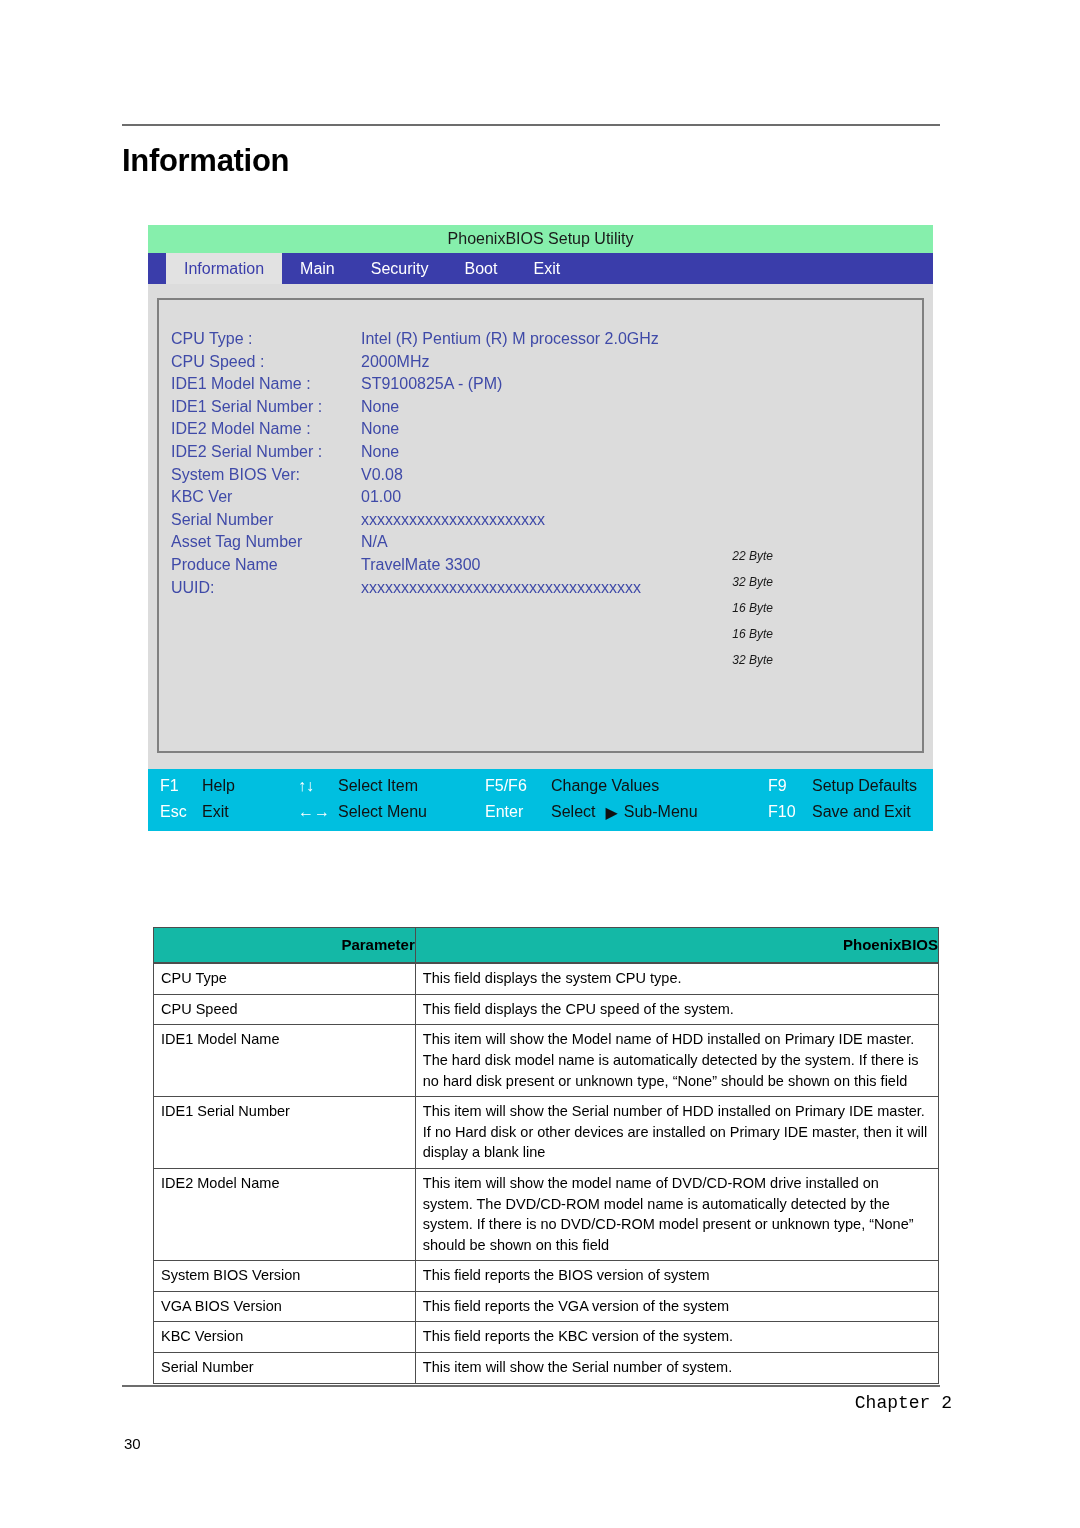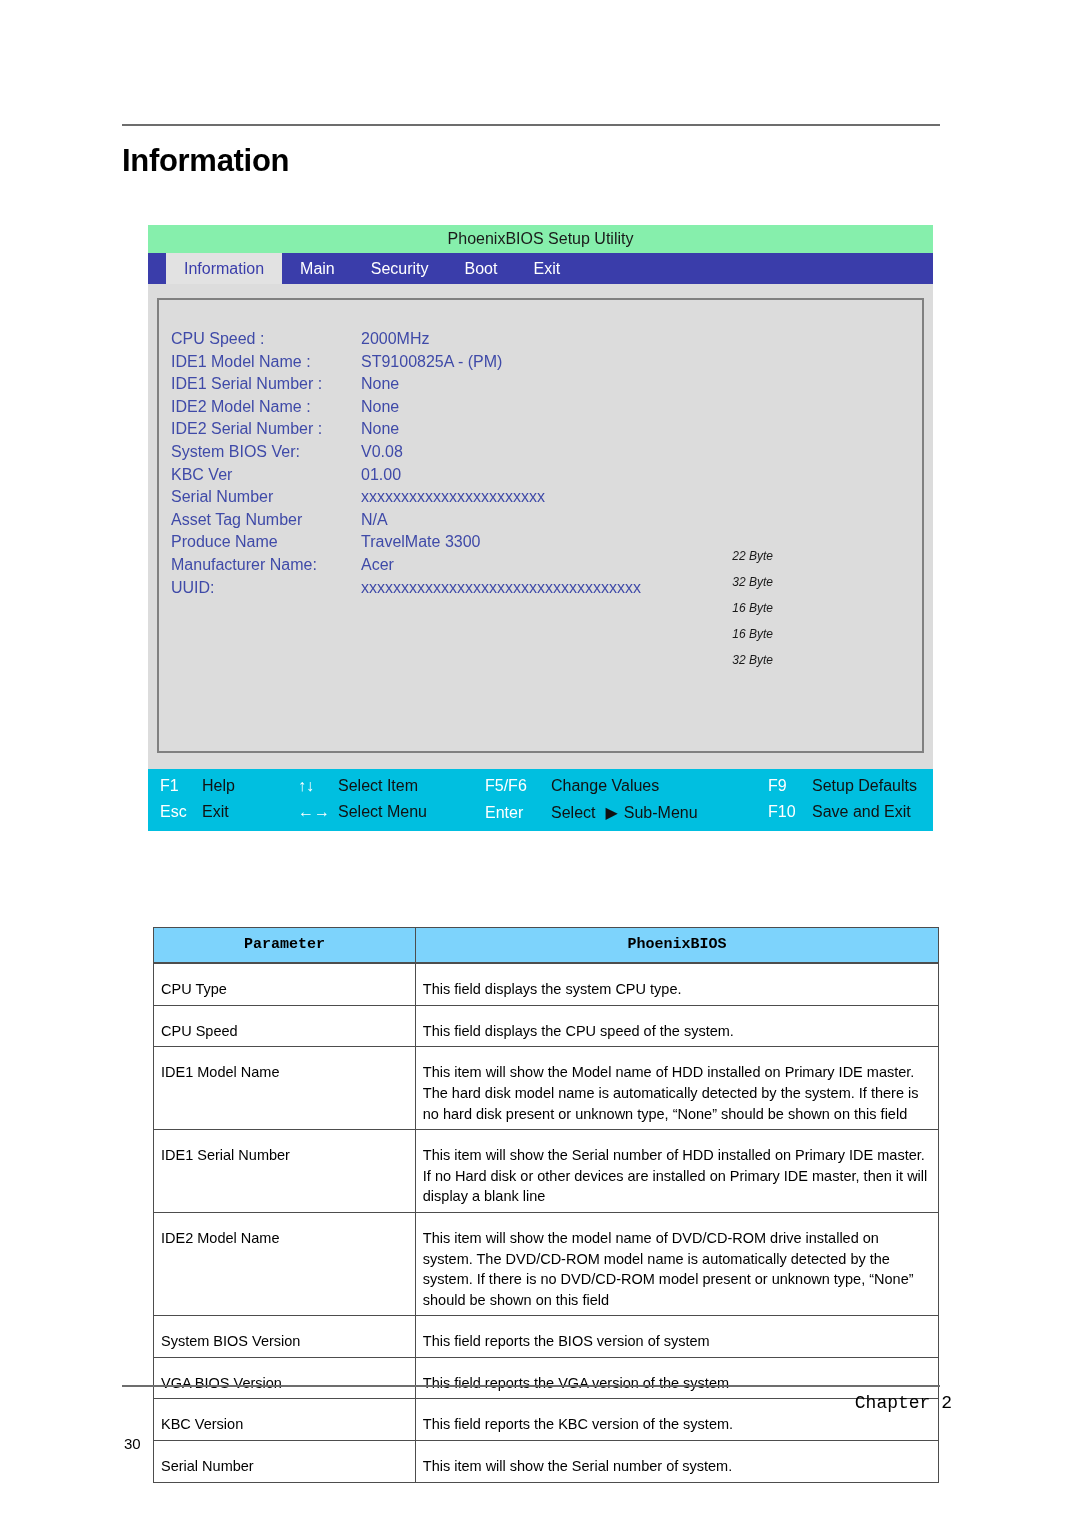--- a/index.html
+++ b/index.html
@@ -158,21 +158,21 @@
     padding: 4px 0 6px 0;
   }
   .help-row {
     display: flex;
     align-items: center;
     height: 26px;
     font-size: 16px;
   }
   .help-cell {
     display: flex;
-    align-items: flex-end;
+    align-items: center;
     white-space: nowrap;
   }
   .help-key {
     color: #ffffff;
     margin-right: 8px;
   }
   .help-desc {
     color: #111111;
   }
   .help-row { position: relative; }
@@ -196,32 +196,31 @@
     position: absolute;
     left: 153px;
     top: 927px;
     width: 786px;
     border-collapse: collapse;
     font-size: 14.5px;
   }
   .ptable th, .ptable td {
     border: 1px solid #4d4d4d;
     vertical-align: top;
-    padding: 15px 7px 5px 7px;
+    padding: 4px 7px 5px 7px;
     line-height: 1.42;
   }
   .ptable thead th {
-    background: #7dd3fc;
+    background: #14b8a6;
     color: #000000;
     font-weight: bold;
-    text-align: center;
+    text-align: right;
     font-size: 15px;
     padding: 6px 0 7px 0;
     border-bottom: 2px solid #4d4d4d;
-    font-family: Liberation Mono, monospace;
   }
   .ptable col.c1 { width: 262px; }
   .ptable col.c2 { width: 524px; }
   .ptable td.param { white-space: nowrap; }
 </style>
 </head>
 <body>
 
 <div class="page-rule-top"></div>
 <div class="page-title">Information</div>
@@ -248,20 +247,24 @@
     <div class="bios-tab">
       <span>Exit</span>
     </div>
   </div>
 
   <div class="bios-body">
     <div class="bios-inner">
 
       <div class="field-list">
         <div class="field-row">
+          <span class="field-label">CPU Type :</span>
+          <span class="field-value">Intel (R) Pentium (R) M processor 2.0GHz</span>
+        </div>
+        <div class="field-row">
           <span class="field-label">CPU Speed :</span>
           <span class="field-value">2000MHz</span>
         </div>
         <div class="field-row">
           <span class="field-label">IDE1 Model Name :</span>
           <span class="field-value">ST9100825A - (PM)</span>
         </div>
         <div class="field-row">
           <span class="field-label">IDE1 Serial Number :</span>
           <span class="field-value">None</span>
@@ -286,24 +289,20 @@
           <span class="field-label">Serial Number</span>
           <span class="field-value">xxxxxxxxxxxxxxxxxxxxxxx</span>
         </div>
         <div class="field-row">
           <span class="field-label">Asset Tag Number</span>
           <span class="field-value">N/A</span>
         </div>
         <div class="field-row">
           <span class="field-label">Produce Name</span>
           <span class="field-value">TravelMate 3300</span>
-        </div>
-        <div class="field-row">
-          <span class="field-label">Manufacturer Name:</span>
-          <span class="field-value">Acer</span>
         </div>
         <div class="field-row">
           <span class="field-label">UUID:</span>
           <span class="field-value">xxxxxxxxxxxxxxxxxxxxxxxxxxxxxxxxxxx</span>
         </div>
       </div>
 
       <div class="byte-list">
         <div class="byte-row indent-a">22 Byte</div>
         <div class="byte-row indent-a">32 Byte</div>

